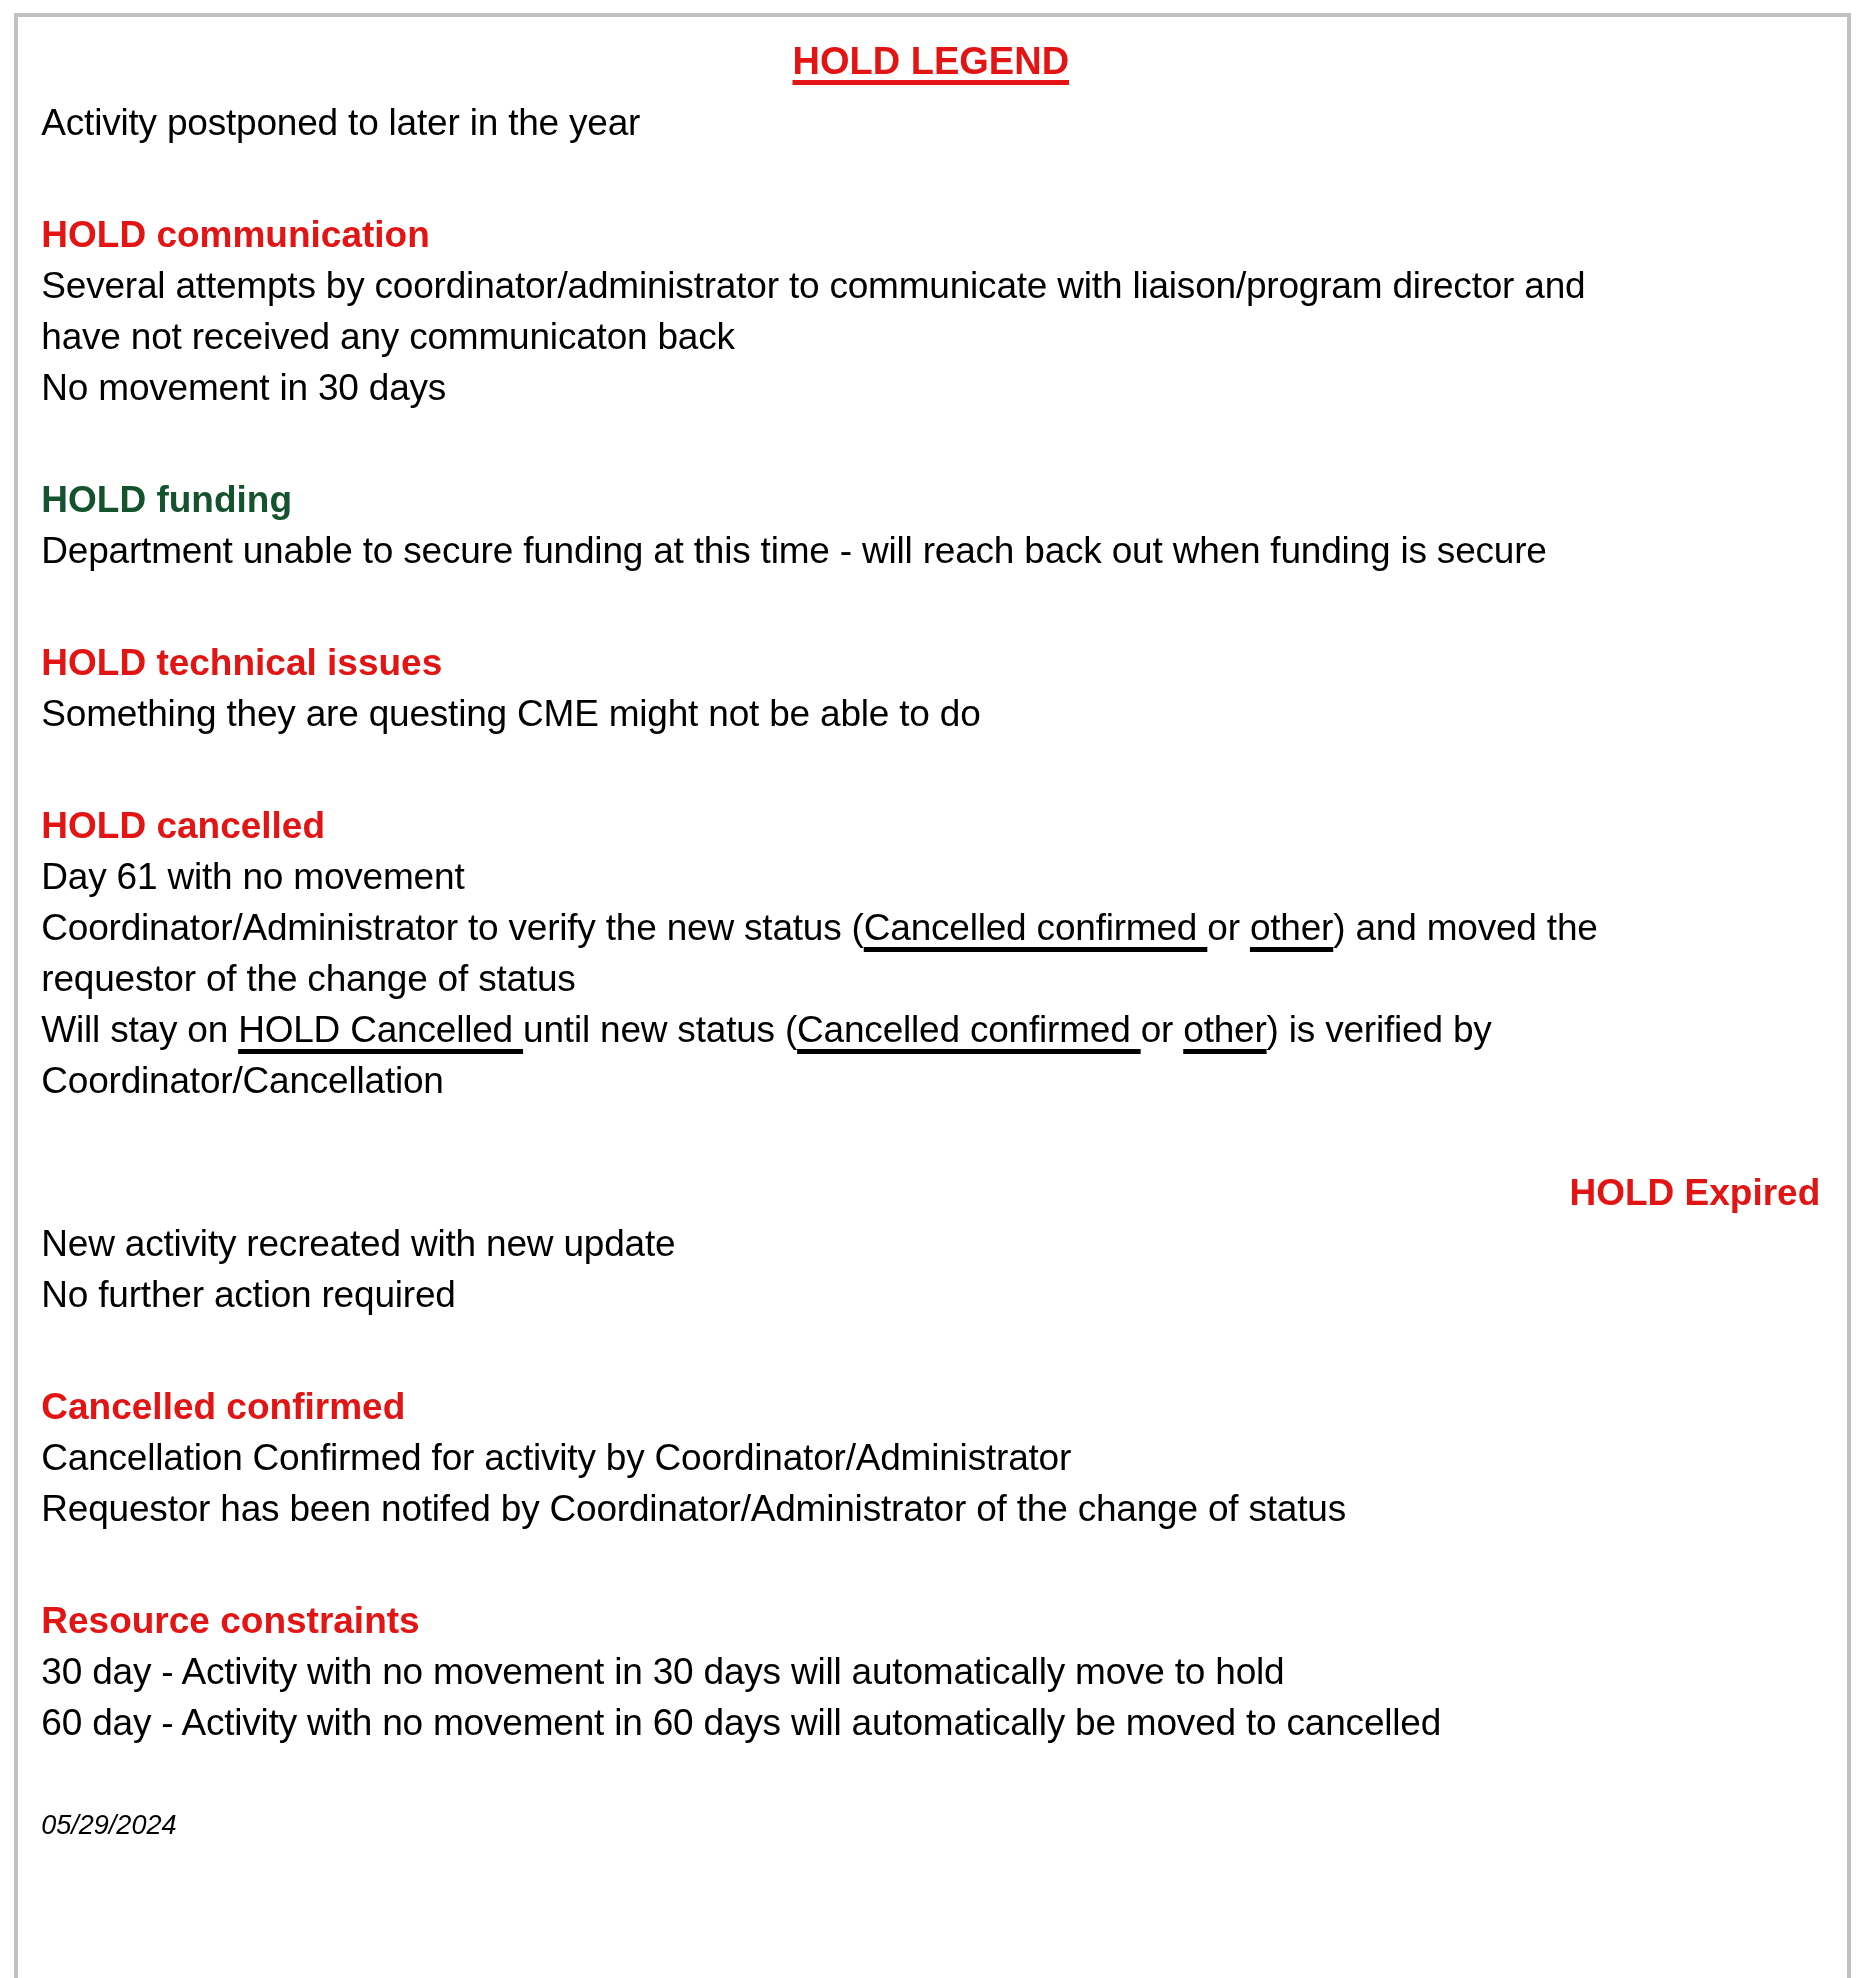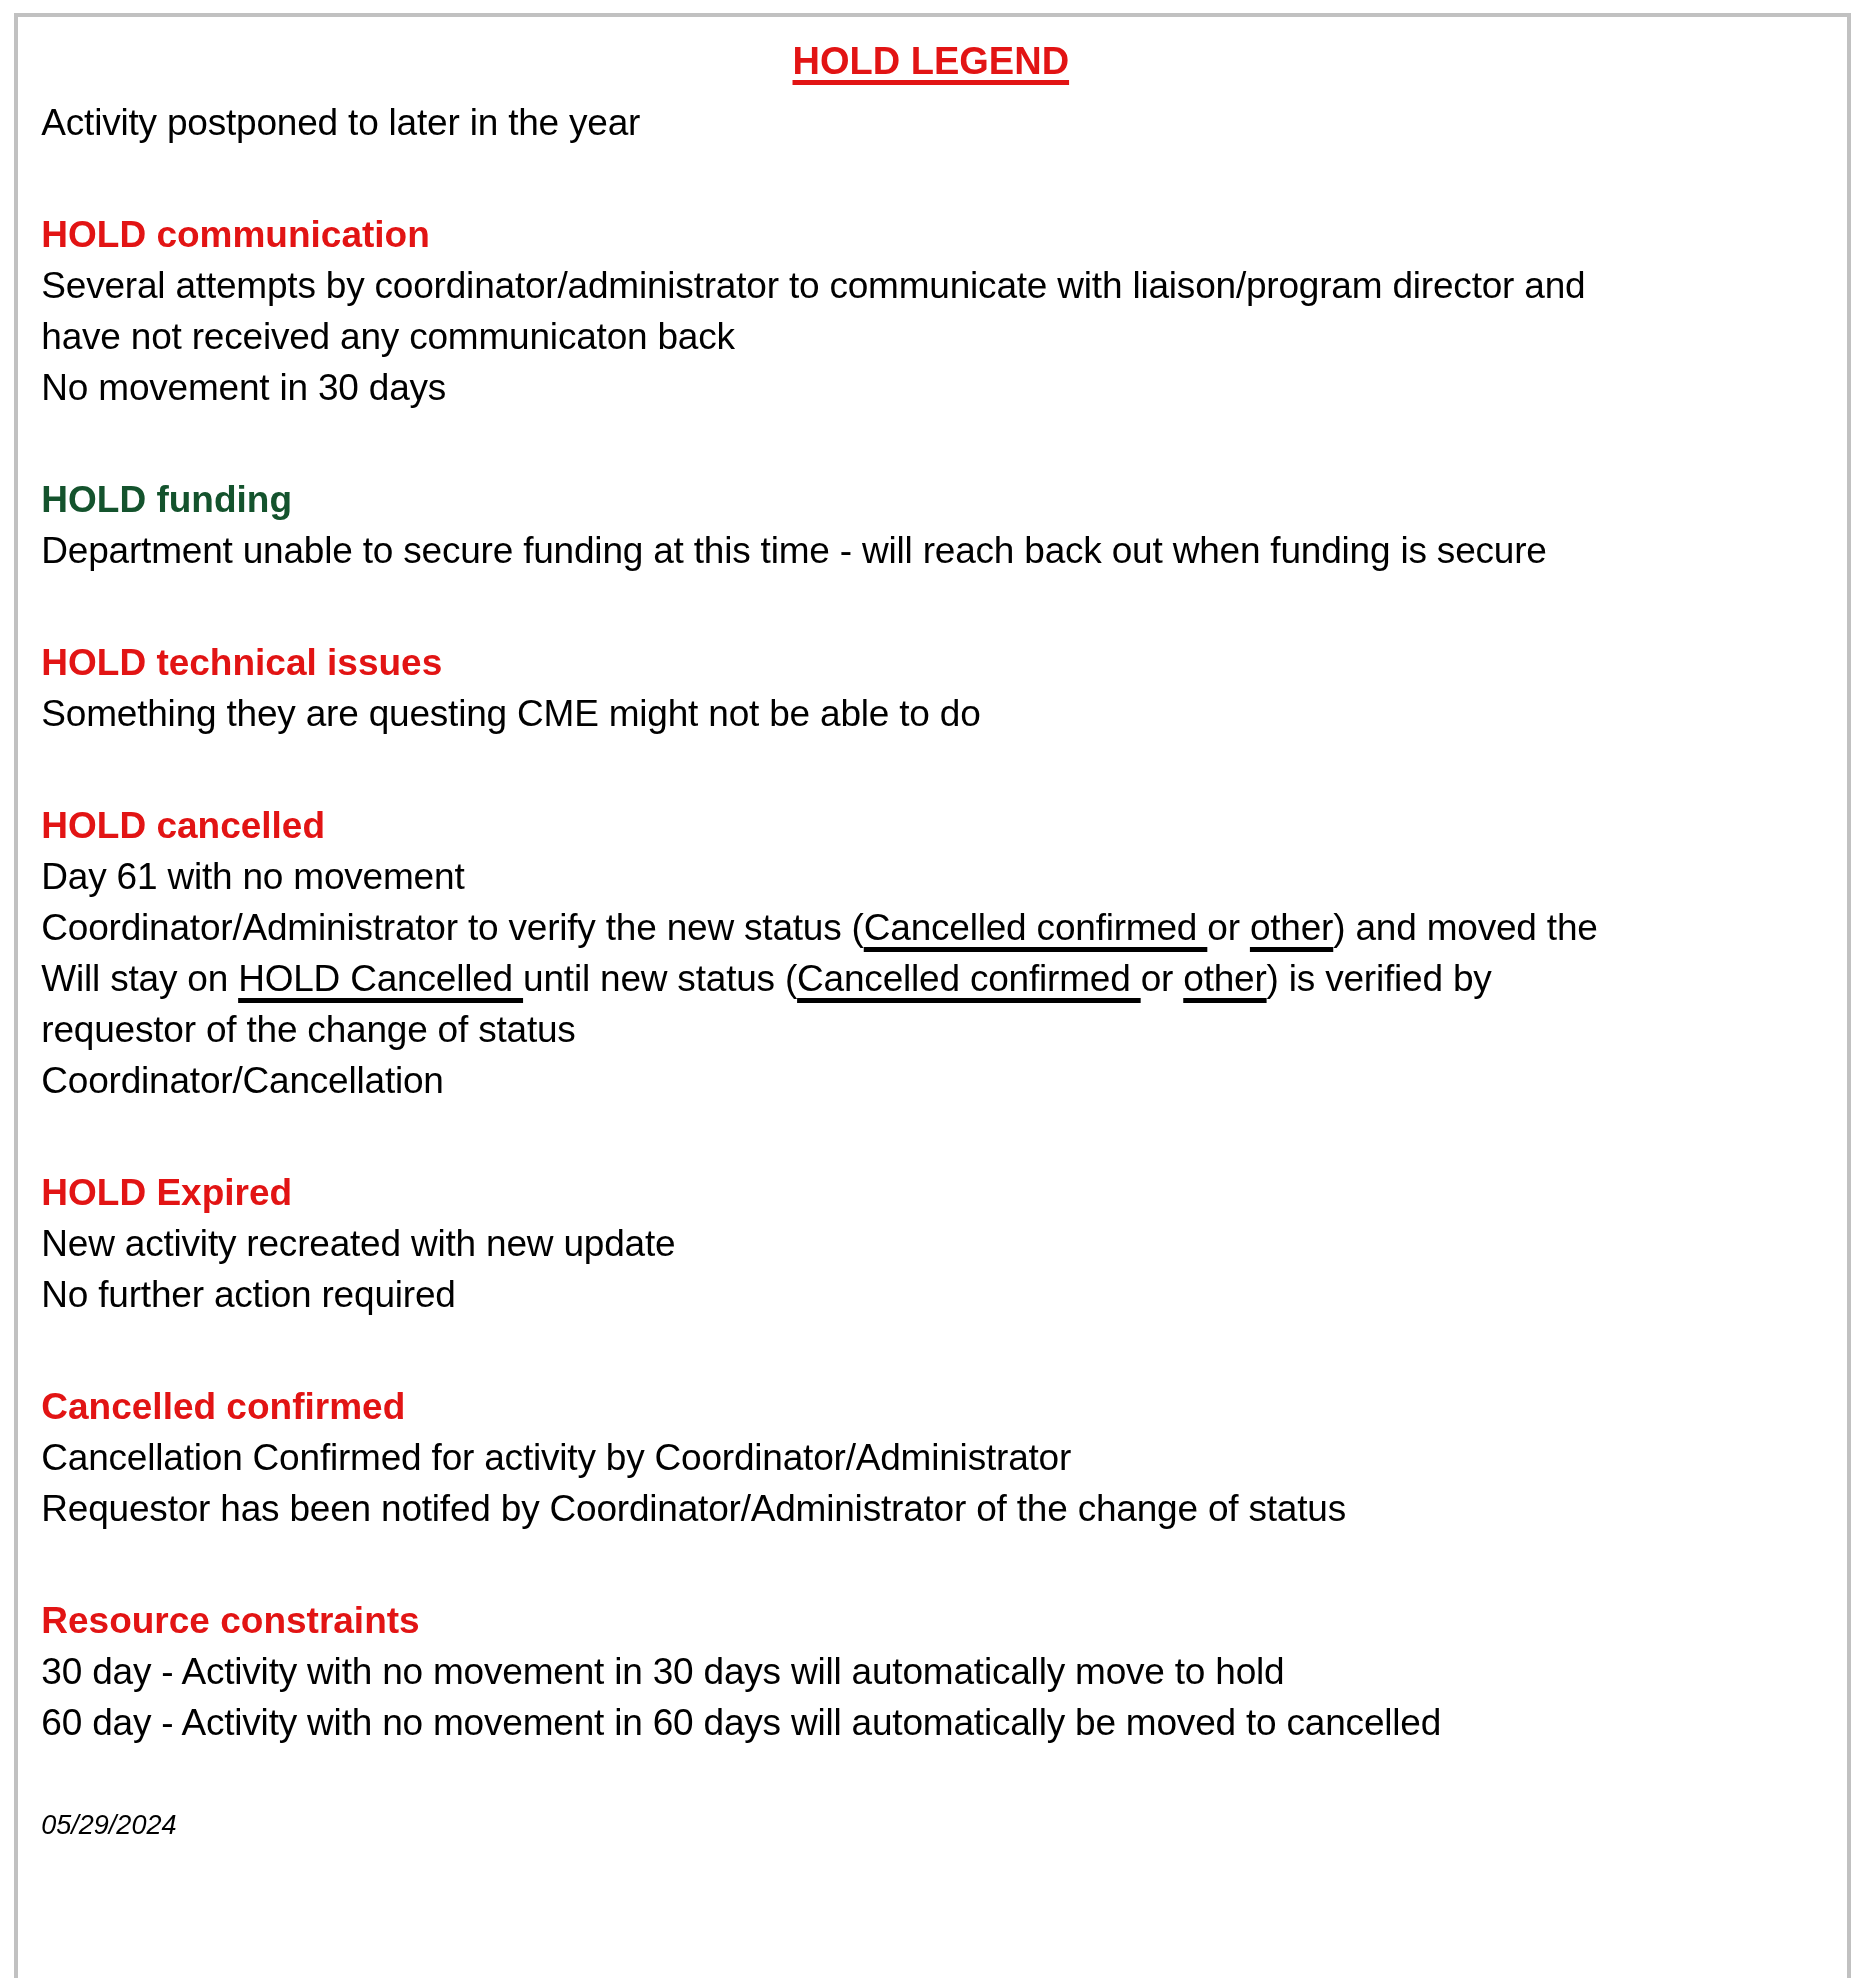--- a/index.html
+++ b/index.html
@@ -93,26 +93,26 @@
         <p class="line"><span>Department unable to secure funding at this time - will reach back out when funding is secure</span></p>
       </section>
       <section class="section">
         <h2 class="heading" style="color: rgb(226, 20, 20);">HOLD technical issues</h2>
         <p class="line"><span>Something they are questing CME might not be able to do</span></p>
       </section>
       <section class="section">
         <h2 class="heading" style="color: rgb(226, 20, 20);">HOLD cancelled</h2>
         <p class="line"><span>Day 61 with no movement</span></p>
         <p class="line"><span>Coordinator/Administrator to verify the new status (</span><span class="u">Cancelled confirmed </span><span>or </span><span class="u">other</span><span>) and moved the</span></p>
+        <p class="line"><span>requestor of the change of status</span></p>
         <p class="line"><span>Will stay on </span><span class="u">HOLD Cancelled </span><span>until new status (</span><span class="u">Cancelled confirmed </span><span>or </span><span class="u">other</span><span>) is verified by</span></p>
-        <p class="line"><span>requestor of the change of status</span></p>
         <p class="line"><span>Coordinator/Cancellation</span></p>
       </section>
       <section class="section">
-        <h2 class="heading" style="color: rgb(226, 20, 20);">HOLD Expired</h2>
+        <h2 class="heading" style="color: rgb(226, 20, 20); text-align: right;">HOLD Expired</h2>
         <p class="line"><span>New activity recreated with new update</span></p>
         <p class="line"><span>No further action required</span></p>
       </section>
       <section class="section">
         <h2 class="heading" style="color: rgb(226, 20, 20);">Cancelled confirmed</h2>
         <p class="line"><span>Cancellation Confirmed for activity by Coordinator/Administrator</span></p>
         <p class="line"><span>Requestor has been notifed by Coordinator/Administrator of the change of status</span></p>
       </section>
       <section class="section">
         <h2 class="heading" style="color: rgb(226, 20, 20);">Resource constraints</h2>

